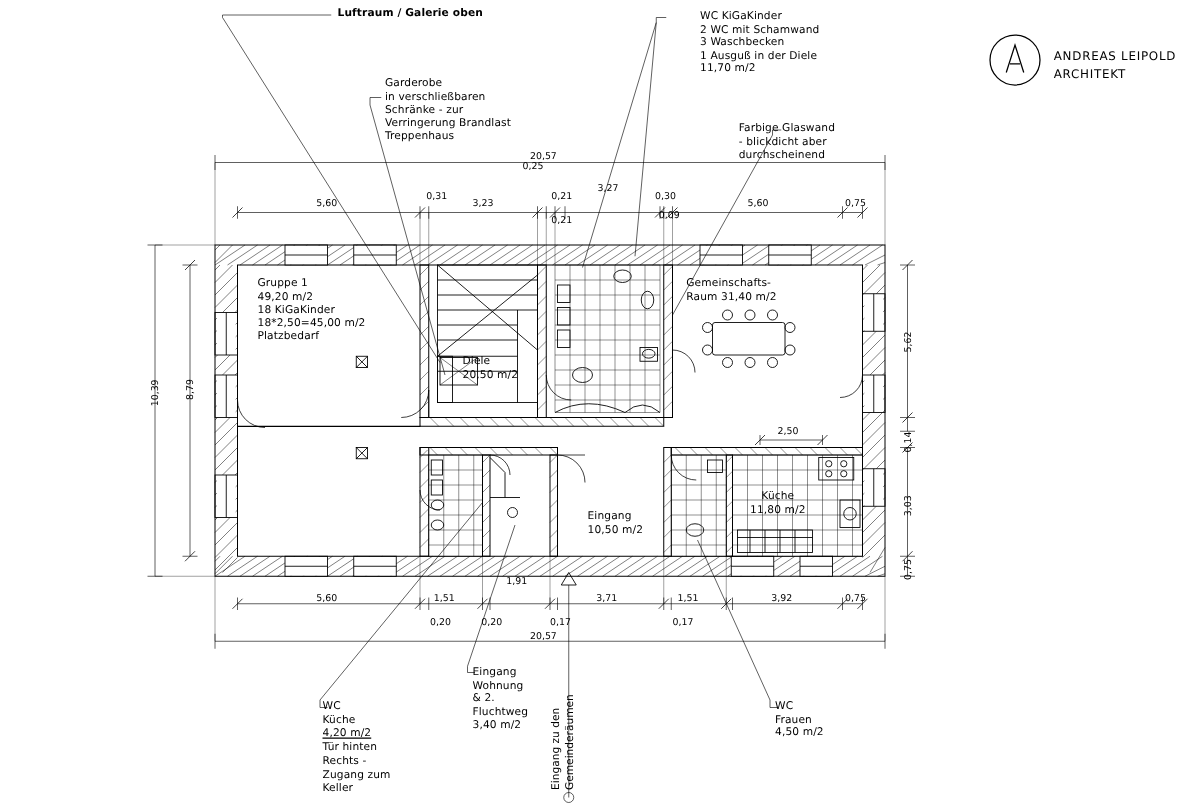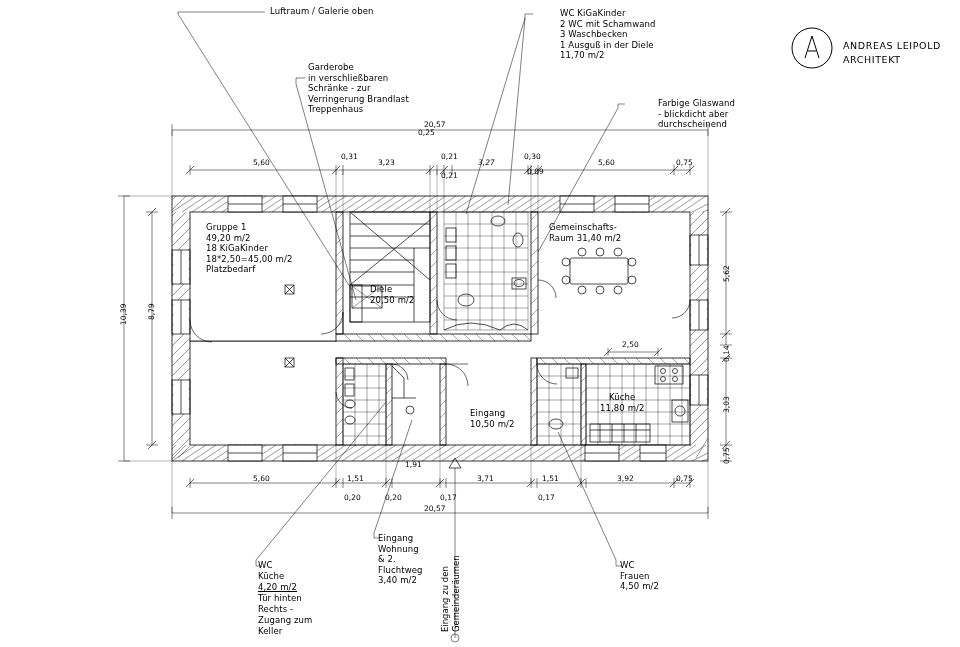--- a/index.html
+++ b/index.html
@@ -366,32 +366,32 @@
         <path d="M622 566 L616 566 L616 560 L558 432"></path>
       </g>
 
       <g stroke-width="1">
         <circle cx="812" cy="48" r="20"></circle>
         <path d="M805 58 L812 36 L819 58 M808 51 L816 51"></path>
       </g>
     </g>
   </svg>
 
-  <div class="lbl" style="left:270px;top:6px;">Luftraum / Galerie oben</div>
+  <div class="lbl" style="left:270px;top:6px;font-weight:bold;">Luftraum / Galerie oben</div>
   <div class="lbl" style="left:308px;top:62px;">Garderobe
 in verschließbaren
 Schränke - zur
 Verringerung Brandlast
 Treppenhaus</div>
   <div class="lbl" style="left:560px;top:8px;">WC KiGaKinder
 2 WC mit Schamwand
 3 Waschbecken
 1 Ausguß in der Diele
 11,70 m/2</div>
-  <div class="lbl" style="left:658px;top:98px;">Farbige Glaswand
+  <div class="lbl" style="left:591px;top:98px;">Farbige Glaswand
 - blickdicht aber
 durchscheinend</div>
 
   <div class="lbl" style="left:258px;top:560px;">WC</div>
   <div class="lbl" style="left:258px;top:571px;">Küche</div>
   <div class="lbl u" style="left:258px;top:582px;">4,20 m/2</div>
   <div class="lbl" style="left:258px;top:593px;">Tür hinten</div>
   <div class="lbl" style="left:258px;top:604px;">Rechts -</div>
   <div class="lbl" style="left:258px;top:615px;">Zugang zum</div>
   <div class="lbl" style="left:258px;top:626px;">Keller</div>
@@ -425,21 +425,21 @@
   <div class="lbl" style="left:600px;top:392px;text-align:center;">Küche
 11,80 m/2</div>
 
   <div class="dim" style="left:424px;top:120px;">20,57</div>
   <div class="dim" style="left:253px;top:158px;">5,60</div>
   <div class="dim" style="left:341px;top:152px;">0,31</div>
   <div class="dim" style="left:378px;top:158px;">3,23</div>
   <div class="dim" style="left:418px;top:128px;">0,25</div>
   <div class="dim" style="left:441px;top:152px;">0,21</div>
   <div class="dim" style="left:441px;top:171px;">0,21</div>
-  <div class="dim" style="left:478px;top:158px;font-style:italic;">3,27</div>
+  <div class="dim" style="left:478px;top:146px;">3,27</div>
   <div class="dim" style="left:524px;top:152px;">0,30</div>
   <div class="dim" style="left:527px;top:167px;">0,09</div>
   <div class="dim" style="left:598px;top:158px;">5,60</div>
   <div class="dim" style="left:676px;top:158px;">0,75</div>
 
   <div class="dim" style="left:424px;top:504px;">20,57</div>
   <div class="dim" style="left:253px;top:474px;">5,60</div>
   <div class="dim" style="left:347px;top:474px;">1,51</div>
   <div class="dim" style="left:344px;top:493px;">0,20</div>
   <div class="dim" style="left:405px;top:460px;">1,91</div>

